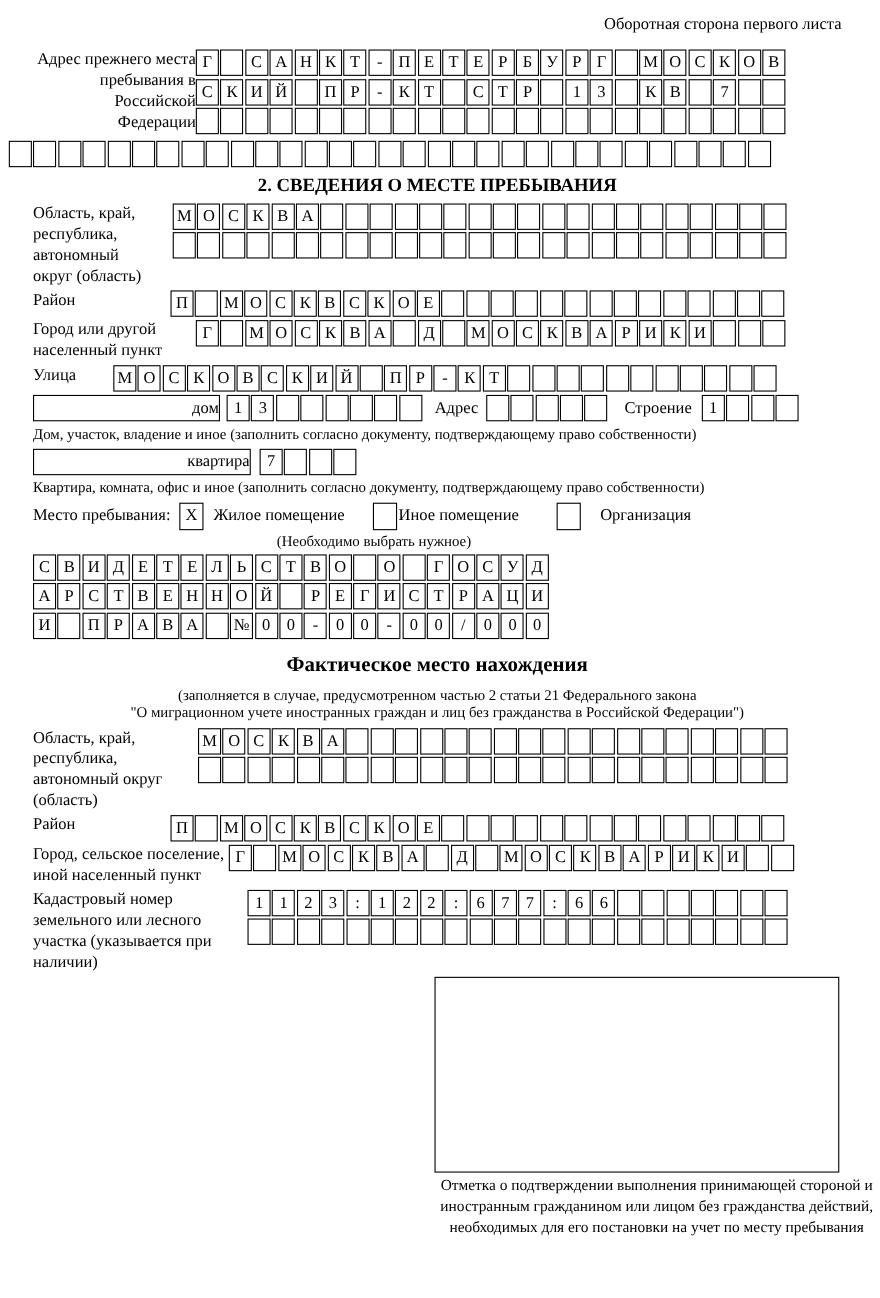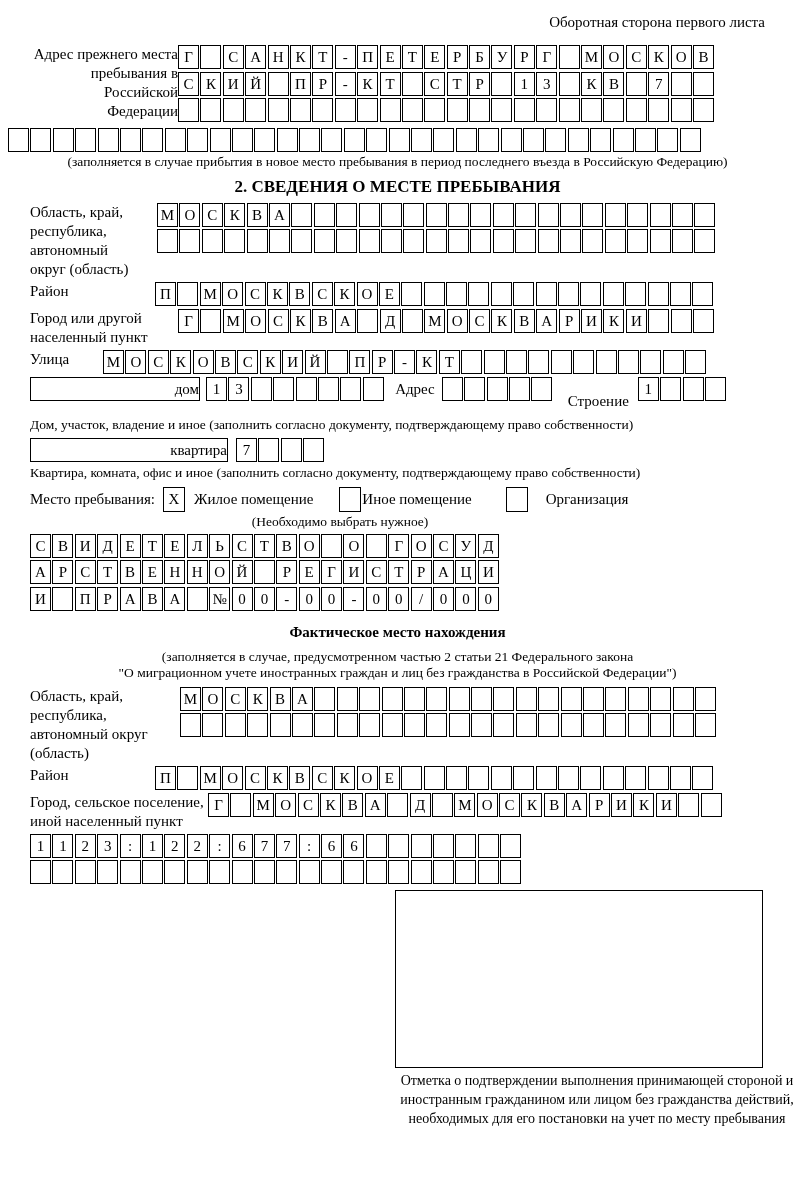--- a/index.html
+++ b/index.html
@@ -15,21 +15,21 @@
   .cellcol>.cellrow{margin-bottom:2.6px;}
   .cellrow{display:flex;}
   .cell{
     width:19px;height:22px;border:1.6px solid #000;margin-right:1.4px;
     font-size:15px;line-height:22px;text-align:center;flex-shrink:0;
     font-family:"Liberation Serif","DejaVu Serif",serif;
   }
   .note{font-size:13.5px;text-align:center;margin:2px 0 4px;}
   .note-left{font-size:13.5px;text-align:left;margin:2px 0 5px;}
   .sec-title{font-weight:bold;font-size:17px;text-align:center;margin:7px 0 6px;}
-  .sub-title{font-weight:bold;font-size:15px;text-align:center;margin:10px 0 8px;}
+  .sub-title{font-weight:bold;font-size:19px;text-align:center;margin:10px 0 8px;}
   .wbox{
     border:1.6px solid #000;height:22px;line-height:22px;text-align:right;
     font-size:15px;flex-shrink:0;
   }
   .inline-label{font-size:15px;line-height:25px;flex-shrink:0;}
   .chkbox{
     width:20px;height:23px;border:1.6px solid #000;flex-shrink:0;
     font-size:15px;line-height:23px;text-align:center;
   }
   .mesto-row{display:flex;align-items:center;margin:6px 0 2px;}
@@ -153,21 +153,20 @@
       <span class="cell"></span>
       <span class="cell"></span>
       <span class="cell"></span>
       <span class="cell"></span>
       <span class="cell"></span>
       <span class="cell"></span>
       <span class="cell"></span>
       <span class="cell"></span>
       <span class="cell"></span>
     </div>
-  <div class="note">(заполняется в случае прибытия в новое место пребывания в период последнего въезда в Российскую Федерацию)</div>
 
   <div class="sec-title">2. СВЕДЕНИЯ О МЕСТЕ ПРЕБЫВАНИЯ</div>
 
   <div class="frow">
     <div class="flabel" style="width:114px;margin-right:13px;">Область, край, республика, автономный округ (область)</div>
     <div class="cellcol">
       <div class="cellrow">
           <span class="cell">М</span>
           <span class="cell">О</span>
           <span class="cell">С</span>
@@ -331,21 +330,21 @@
         <span class="cell"></span>
       </div>
     <div class="inline-label" style="padding:0 7px 0 10px;">Адрес</div>
     <div class="cellrow">
         <span class="cell"></span>
         <span class="cell"></span>
         <span class="cell"></span>
         <span class="cell"></span>
         <span class="cell"></span>
       </div>
-    <div class="inline-label" style="padding:0 9px 0 14px;margin-top:12px;">Строение</div>
+    <div class="inline-label" style="padding:0 9px 0 14px;">Строение</div>
     <div class="cellrow">
         <span class="cell">1</span>
         <span class="cell"></span>
         <span class="cell"></span>
         <span class="cell"></span>
       </div>
   </div>
   <div class="note-left">Дом, участок, владение и иное (заполнить согласно документу, подтверждающему право собственности)</div>
 
   <div class="frow">
@@ -560,20 +559,21 @@
         <span class="cell">Р</span>
         <span class="cell">И</span>
         <span class="cell">К</span>
         <span class="cell">И</span>
         <span class="cell"></span>
         <span class="cell"></span>
       </div>
   </div>
 
   <div class="frow">
+    <div class="flabel" style="width:195px;">Кадастровый номер земельного или лесного участка (указывается при наличии)</div>
     <div class="cellcol">
       <div class="cellrow">
           <span class="cell">1</span>
           <span class="cell">1</span>
           <span class="cell">2</span>
           <span class="cell">3</span>
           <span class="cell">:</span>
           <span class="cell">1</span>
           <span class="cell">2</span>
           <span class="cell">2</span>

